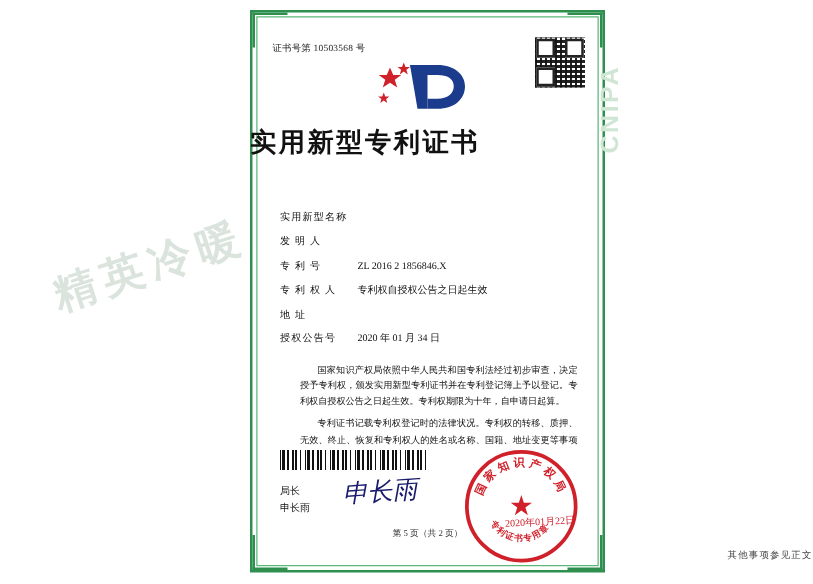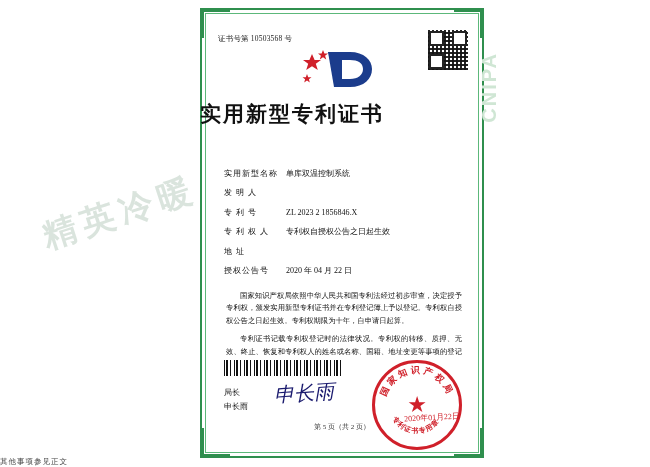--- a/index.html
+++ b/index.html
@@ -71,21 +71,21 @@
     font-size:8px;color:#111;line-height:1.55;margin-top:32px;
   }
   .row{display:flex;margin-bottom:7px;}
   .row .lbl{width:62px;flex:0 0 62px;letter-spacing:1px;}
   .row .val{flex:1;}
 
   .body-text{
     position:absolute;left:24px;top:282px;width:238px;
     font-size:7.3px;line-height:1.7;color:#111;text-align:justify;
   }
-  .body-text p{margin:0 0 6px 2px;text-indent:14px;}
+  .body-text p{margin:0 0 6px 16px;text-indent:14px;}
 
   .barcode{
     position:absolute;left:24px;top:352px;width:120px;height:16px;
     background:repeating-linear-gradient(90deg,#111 0 1px,#fff 1px 2px,#111 2px 4px,#fff 4px 6px,#111 6px 7px,#fff 7px 10px);
   }
 
   .signblock{
     position:absolute;left:24px;top:378px;font-size:8px;color:#111;line-height:1.7;
   }
   .sign-name{
@@ -110,21 +110,21 @@
   .seal-date{
     position:absolute;right:24px;top:404px;font-size:8px;color:#d0202a;
     transform:rotate(-3deg);
   }
 
   .page-foot{
     position:absolute;left:0;right:0;bottom:26px;text-align:center;
     font-size:7px;color:#333;
   }
   .page-note{
-    position:absolute;left:0;right:0;bottom:0;text-align:left;
+    position:absolute;left:0;right:0;bottom:18px;text-align:right;
     font-size:7.5px;color:#444;letter-spacing:1px;
   }
 
   
   .wm-cnipa{
     position:absolute;right:6px;top:44px;
     font-family:"Liberation Sans", sans-serif;
     font-size:20px;font-weight:bold;color:#cfe6d4;letter-spacing:2px;
     transform:rotate(-90deg);transform-origin:100% 0;
     pointer-events:none;
@@ -162,39 +162,38 @@
         <polygon points="25,2 26.4,5.6 30,5.6 27.1,7.8 28.2,11.5 25,9.2 21.8,11.5 22.9,7.8 20,5.6 23.6,5.6" fill="#d0202a"></polygon>
         <polygon points="9,26 10.2,29.2 13.5,29.2 10.9,31.2 11.8,34.4 9,32.4 6.2,34.4 7.1,31.2 4.5,29.2 7.8,29.2" fill="#d0202a"></polygon>
       </svg>
     </div>
 
     <div class="title">实用新型专利证书</div>
 
     <div class="fields">
       <div class="row">
         <div class="lbl">实用新型名称</div>
-        <div class="val">单库双温控制系统</div>
       </div>
       <div class="row">
         <div class="lbl">发 明 人</div>
       </div>
       <div class="row">
         <div class="lbl">专 利 号</div>
-        <div class="val">ZL 2023 2 1856846.X</div>
+        <div class="val">ZL 2016 2 1856846.X</div>
       </div>
       <div class="row">
         <div class="lbl">专 利 权 人</div>
         <div class="val">专利权自授权公告之日起生效</div>
       </div>
       <div class="row">
         <div class="lbl">地        址</div>
       </div>
       <div class="row">
         <div class="lbl">授权公告号</div>
-        <div class="val">2020 年 04 月 22 日</div>
+        <div class="val">2020 年 01 月 34 日</div>
       </div>
     </div>
 
     <div class="body-text">
       <p>国家知识产权局依照中华人民共和国专利法经过初步审查，决定授予专利权，颁发实用新型专利证书并在专利登记簿上予以登记。专利权自授权公告之日起生效。专利权期限为十年，自申请日起算。</p>
       <p>专利证书记载专利权登记时的法律状况。专利权的转移、质押、无效、终止、恢复和专利权人的姓名或名称、国籍、地址变更等事项的登记均在专利登记簿上。</p>
     </div>
 
     <div class="barcode"></div>
 

